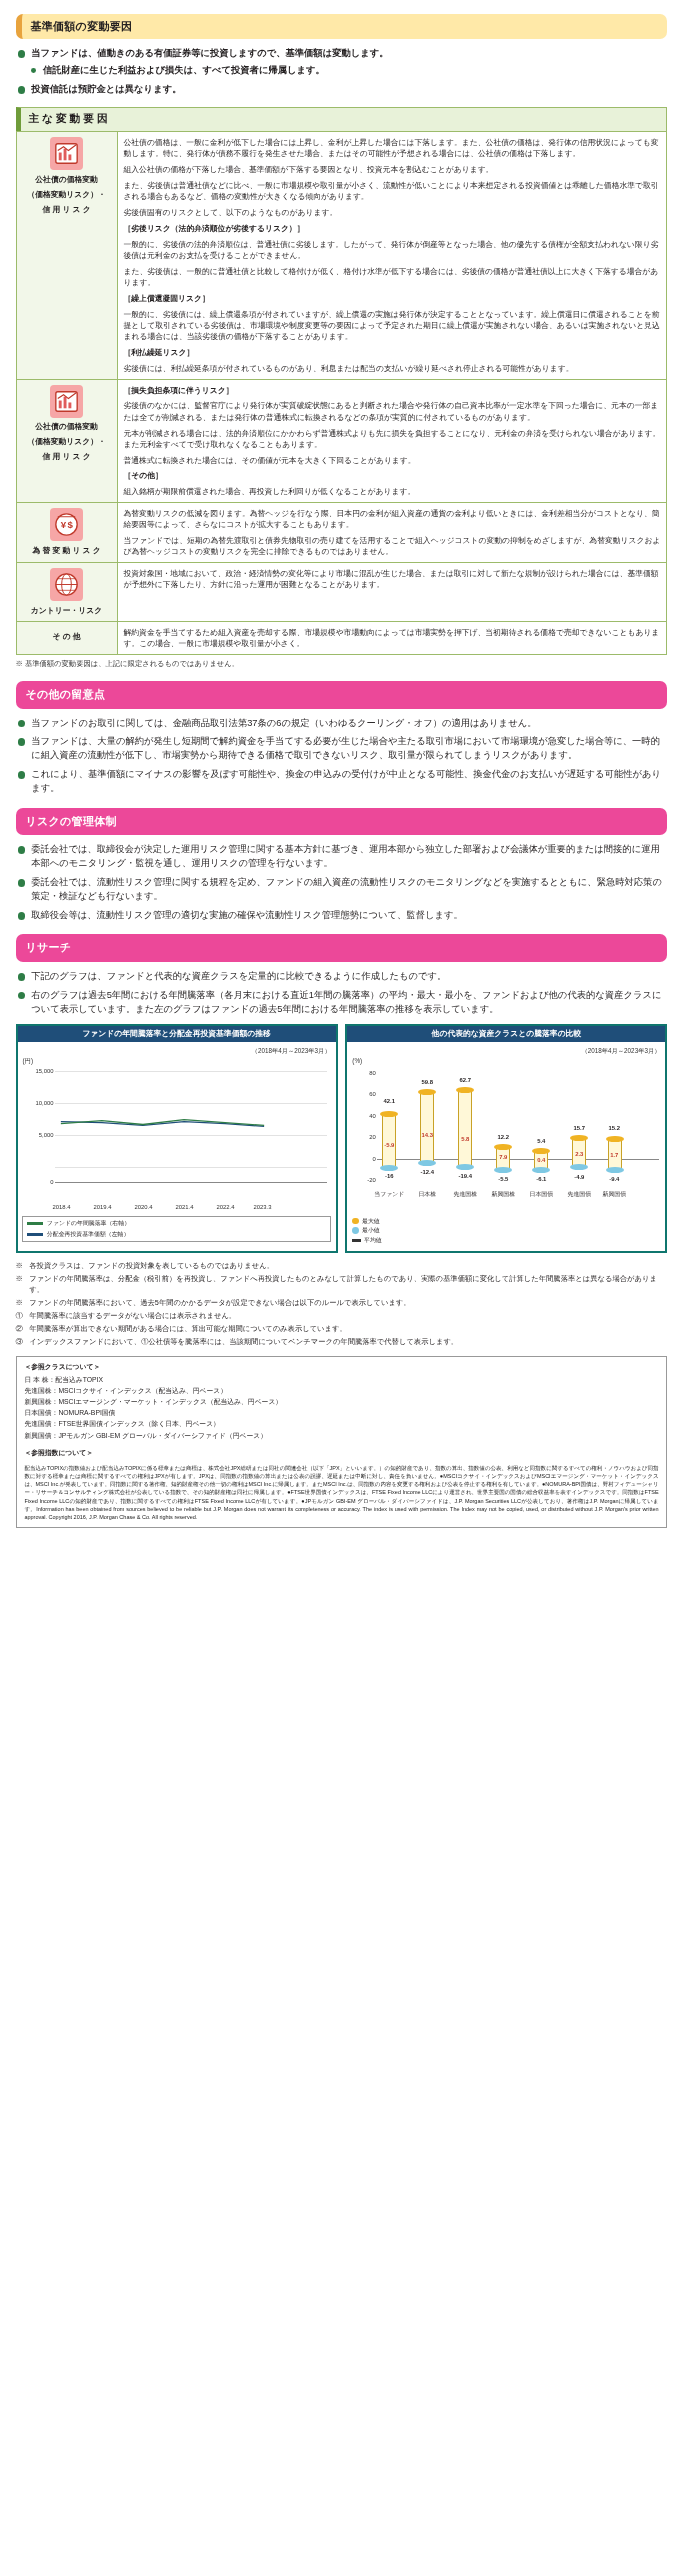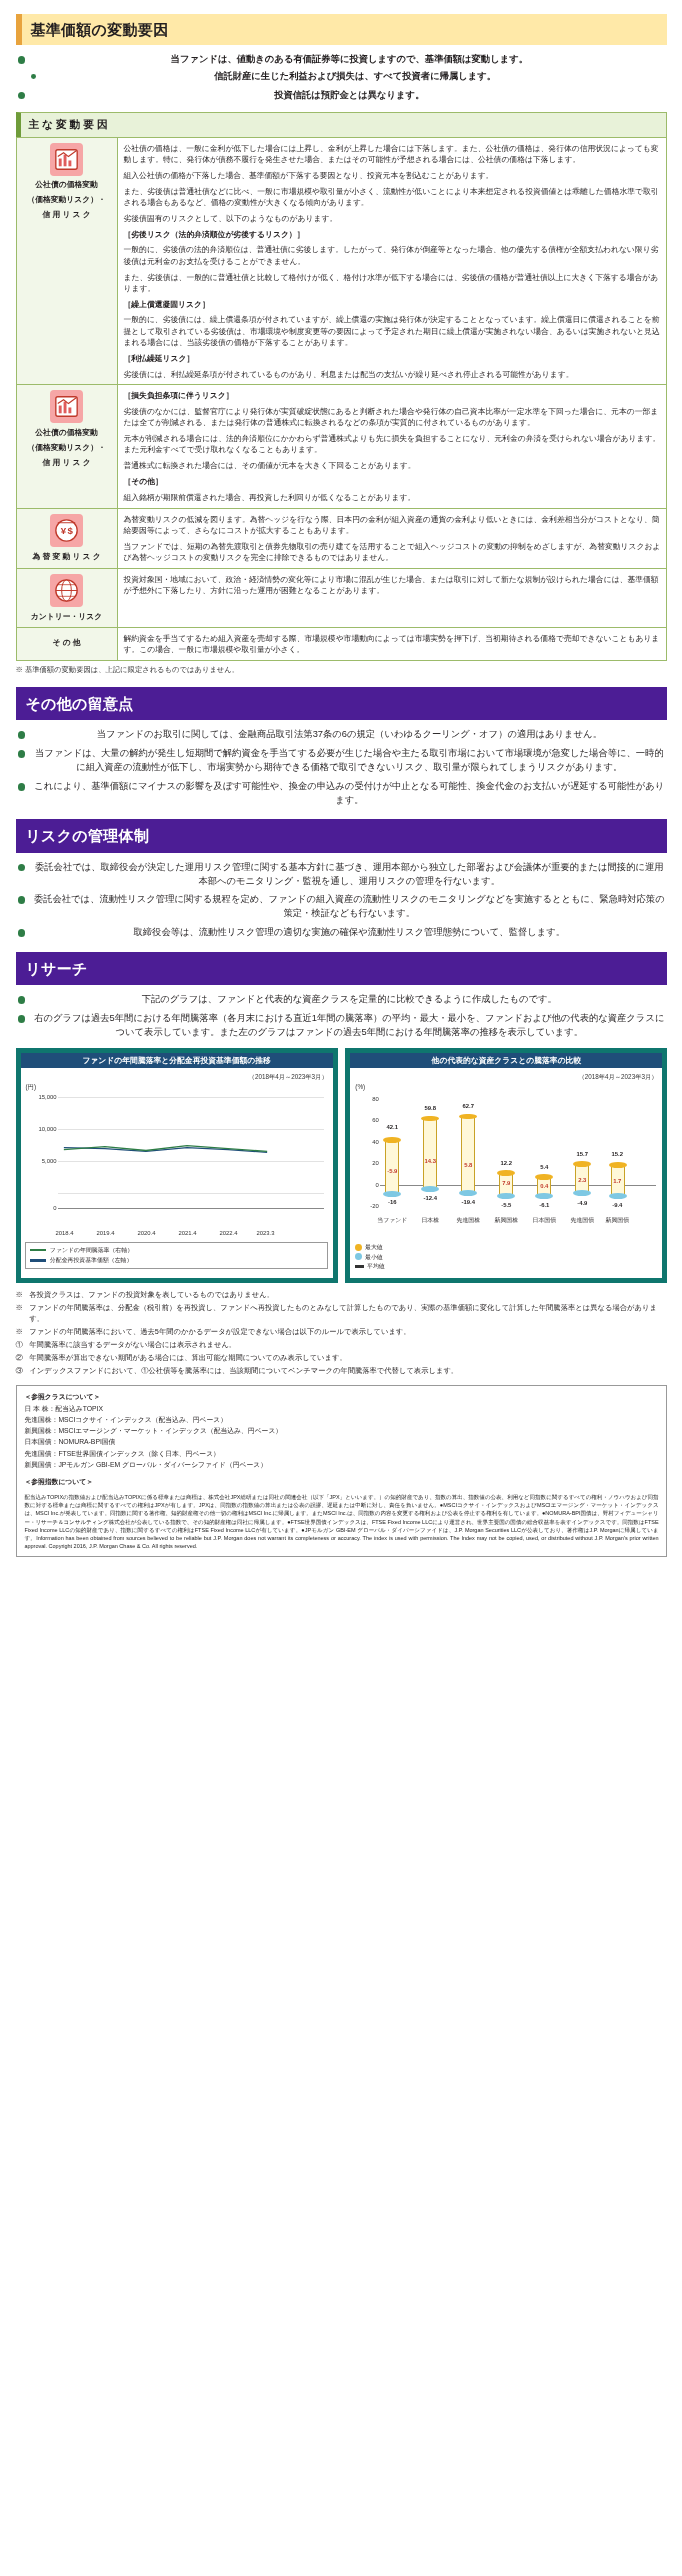--- a/index.html
+++ b/index.html
@@ -12,35 +12,36 @@
     font-size:8.8px;
     line-height:1.45;
   }
   .page { width:683px; padding:13.7px 15.6px 17.6px 15.6px; }
 
   
   .sec-title {
     background:#ffe9a8;
     border-left:6.8px solid #e8a33d;
     font-weight:bold;
-    font-size:15px;
+    font-size:11px;
     color:#231f20;
     padding:4.9px 7.8px 4.9px 8.8px;
     margin:0 0 7.8px 0;
     letter-spacing:0.3px;
+    border-radius:7px;
   }
   .sec-title.blue {
-    background:#4c1d95;
+    background:#ec4899;
     border-left:none;
     color:#ffffff;
     padding:5.9px 9.8px;
   }
 
   
-  ul.bul { list-style:none; margin:0 0 7.8px 0; padding:0;text-align:center; }
+  ul.bul { list-style:none; margin:0 0 7.8px 0; padding:0; }
   ul.bul > li {
     position:relative;
     padding-left:15.6px;
     margin-bottom:4.9px;
     font-size:9.3px;
     line-height:1.5;
   }
   ul.bul > li::before {
     content:"";
     position:absolute;
@@ -108,21 +109,21 @@
     font-size:7.3px;
     margin:3.9px 0 0 0;
     color:#333;
   }
 
   
   .chart-intro { font-size:8.8px; }
   .charts-wrap { display:flex; gap:7.8px; margin-top:7.8px; }
   .chart-box {
     flex:1;
-    border:5px solid #0f766e;
+    border:2px solid #0f766e;
     background:#fff;
     padding:3.9px 4.9px 5.9px 4.9px;
   }
   .chart-title {
     background:#1f4e79;
     color:#fff;
     font-size:7.8px;
     font-weight:bold;
     text-align:center;
     padding:2px 2.9px;

